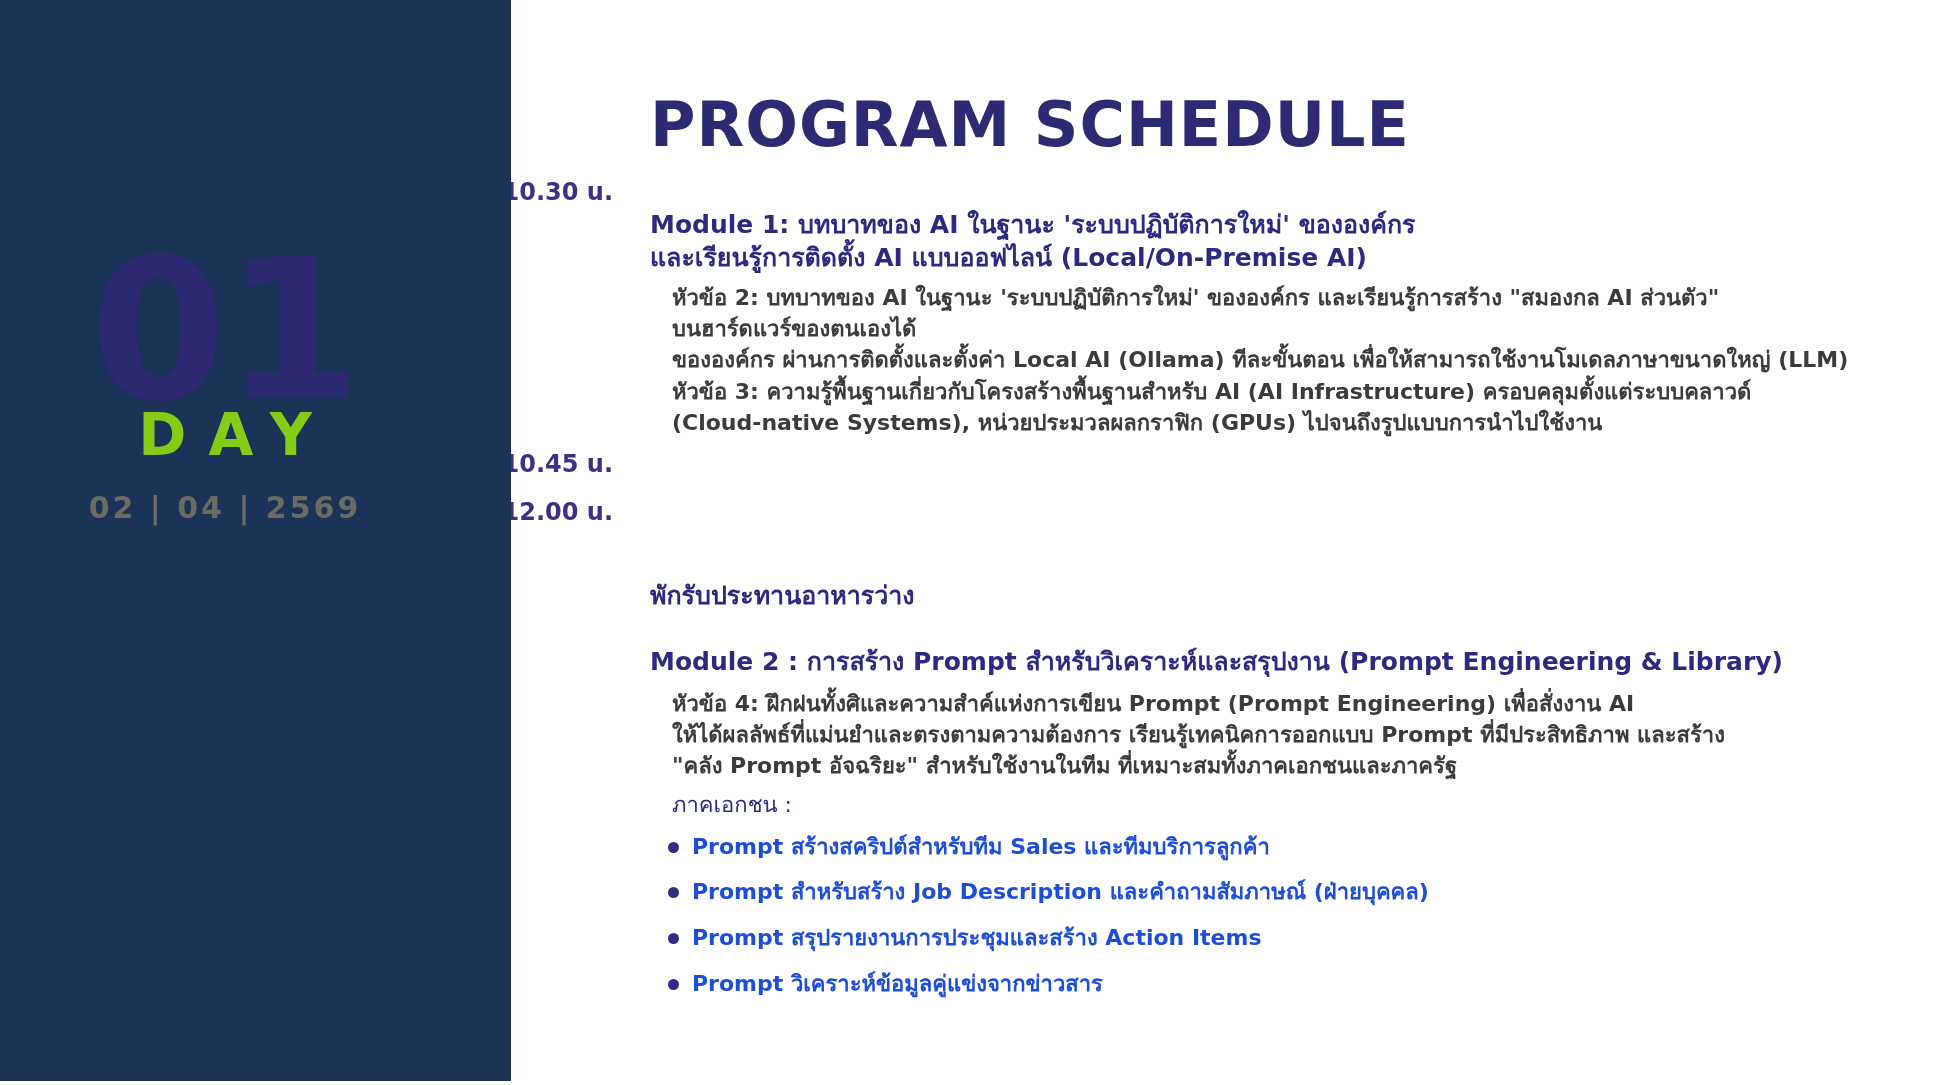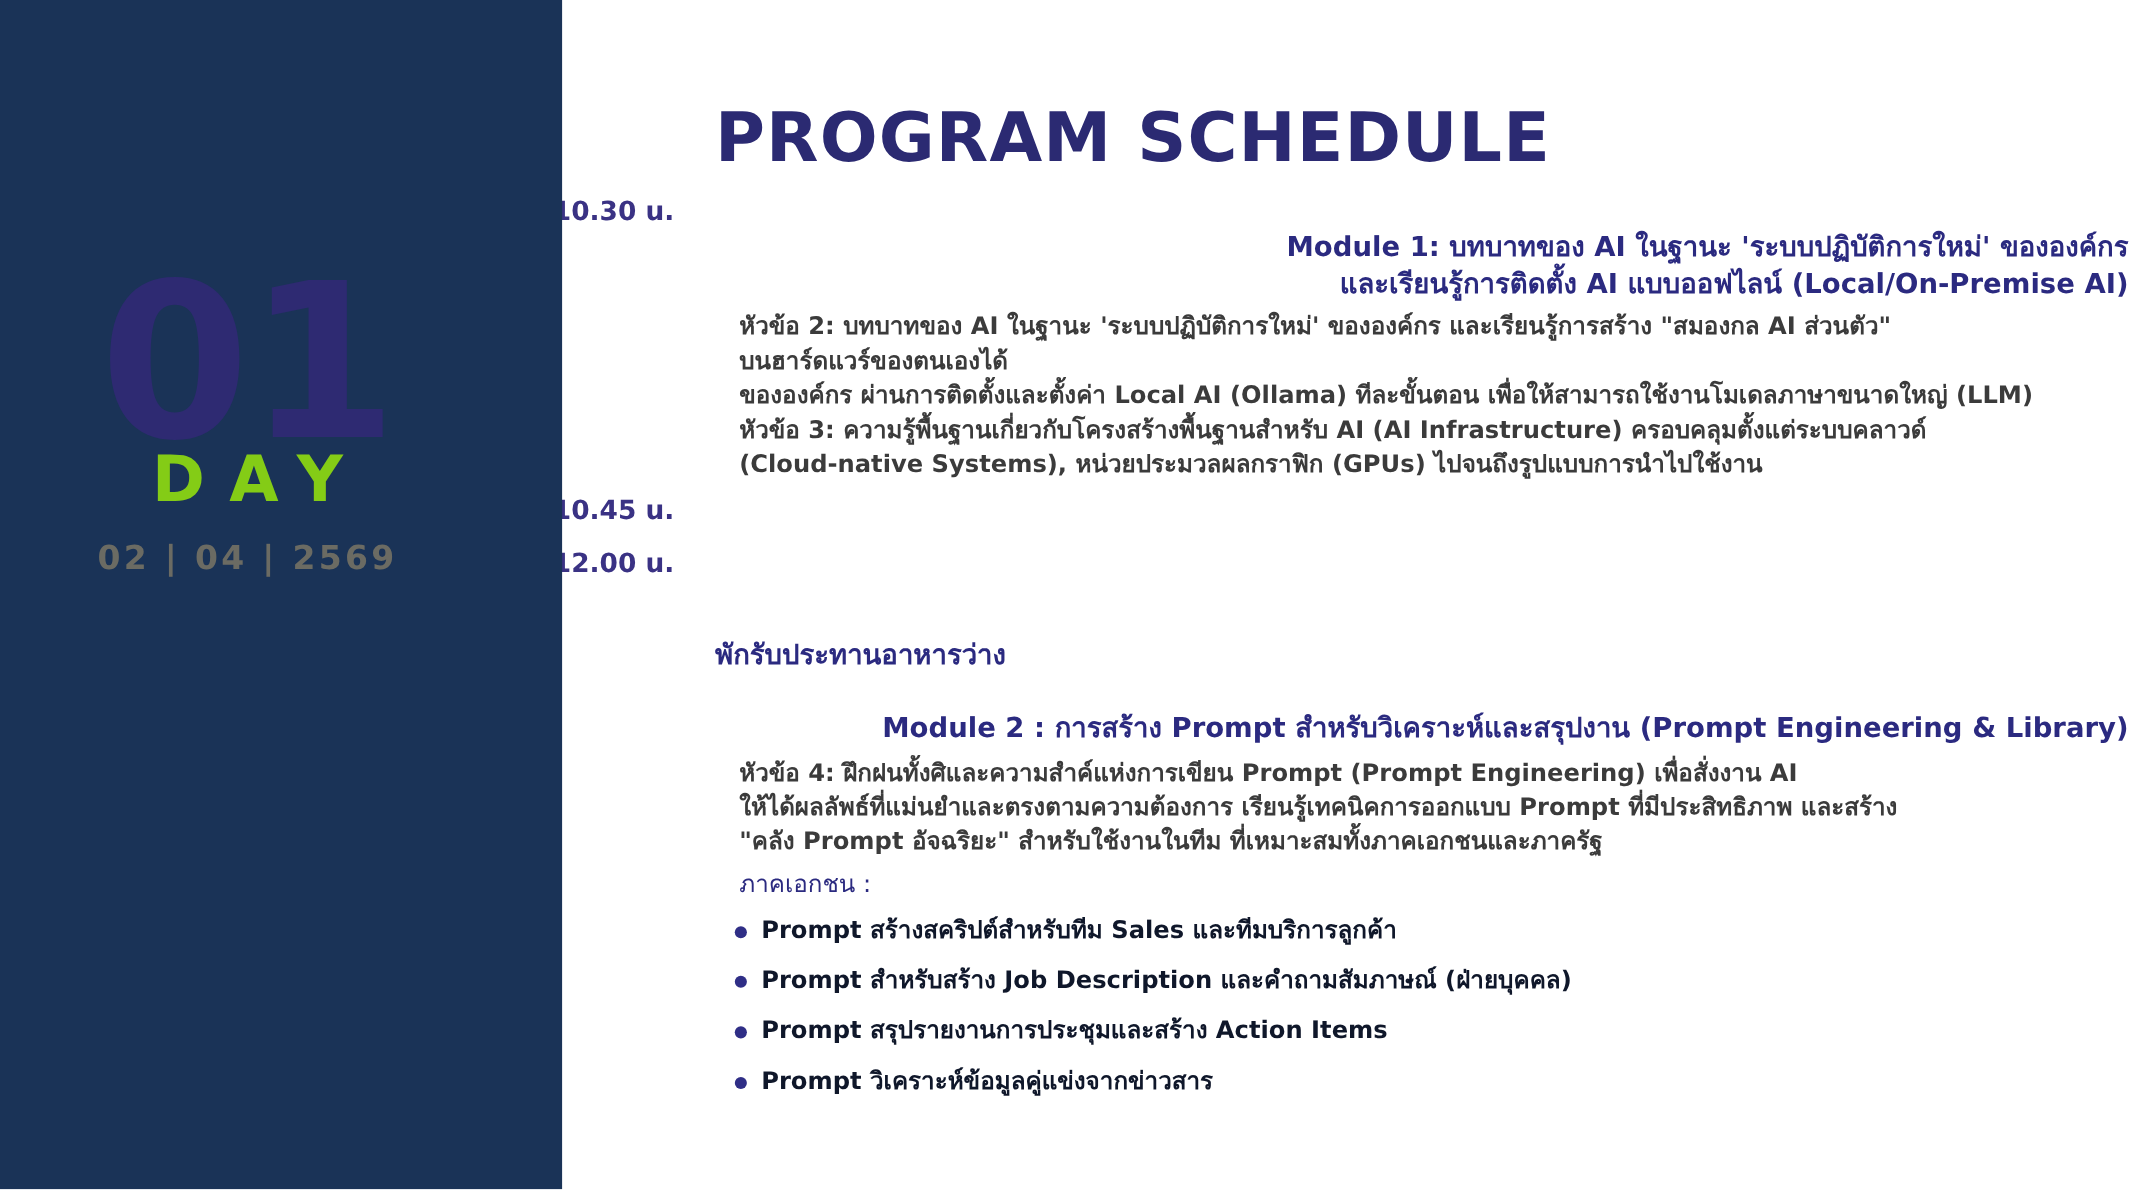--- a/index.html
+++ b/index.html
@@ -90,21 +90,20 @@
     position:absolute;
     left:10px; top:88px;
   }
 
   .module-head {
     font-family:"DejaVu Sans", sans-serif;
     font-size:25px;
     font-weight:700;
     color:#2b2a80;
     line-height:1.32;
-    text-align:right;
   }
 
   .body-line {
     font-family:"DejaVu Sans", sans-serif;
     font-size:22px;
     font-weight:700;
     color:#3b3b3b;
     line-height:1.42;
   }
 
@@ -127,21 +126,21 @@
   .indent { padding-left:22px; }
 
   #bullets { list-style:none; margin-top:12px; }
   #bullets li {
     position:relative;
     padding-left:42px;
     margin-bottom:17px;
     font-family:"DejaVu Sans", sans-serif;
     font-size:22px;
     font-weight:700;
-    color:#0f172a;
+    color:#1d4ed8;
     line-height:1.3;
   }
   #bullets li .dot {
     position:absolute;
     left:18px; top:9px;
     width:11px; height:11px;
     border-radius:50%;
     background:#2f2e86;
   }
 

